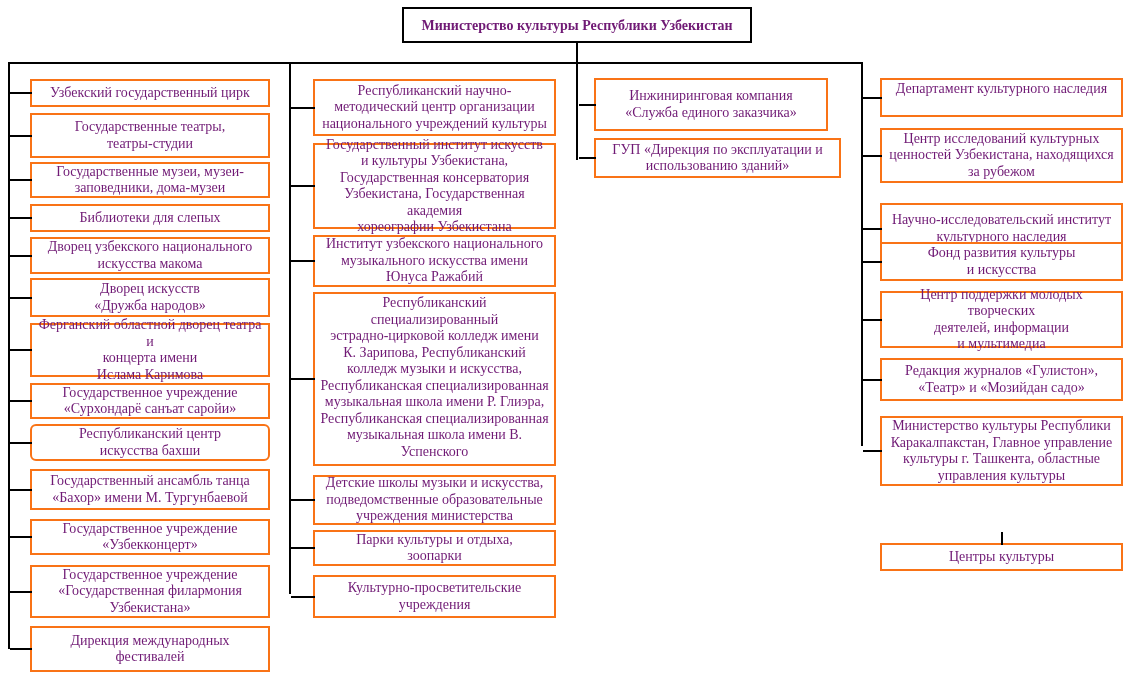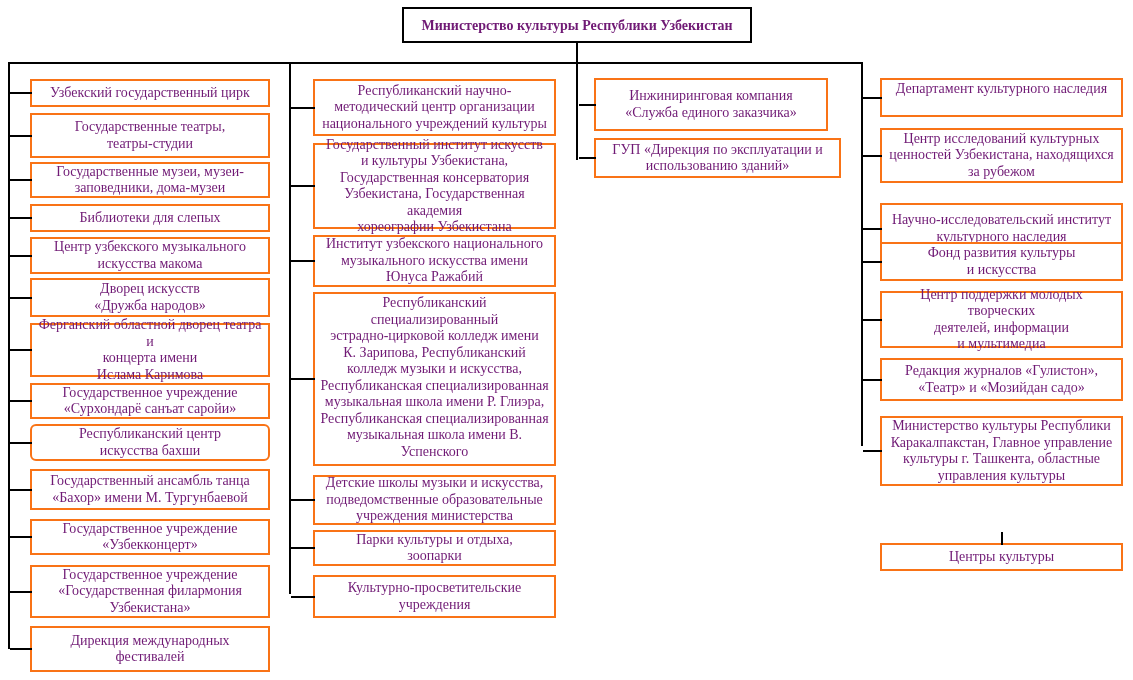--- a/index.html
+++ b/index.html
@@ -50,21 +50,21 @@
   <div class="line" style="left:8px;top:62px;width:2px;height:587px;"></div>
   <div class="line" style="left:289px;top:62px;width:2px;height:532px;"></div>
   <div class="line" style="left:861px;top:62px;width:2px;height:384px;"></div>
 
   <div class="box c1" style="top:79px;height:28px;">Узбекский государственный цирк</div>
   <div class="box c1" style="top:113px;height:45px;">Государственные театры,
 театры-студии</div>
   <div class="box c1" style="top:162px;height:36px;">Государственные музеи, музеи-
 заповедники, дома-музеи</div>
   <div class="box c1" style="top:204px;height:28px;">Библиотеки для слепых</div>
-  <div class="box c1" style="top:237px;height:37px;">Центр узбекского музыкального
+  <div class="box c1" style="top:237px;height:37px;">Дворец узбекского национального
 искусства макома</div>
   <div class="box c1" style="top:278px;height:39px;">Дворец искусств
 «Дружба народов»</div>
   <div class="box c1" style="top:323px;height:54px;">Ферганский областной дворец театра и
 концерта имени
 Ислама Каримова</div>
   <div class="box c1" style="top:383px;height:36px;">Государственное учреждение
 «Сурхондарё санъат саройи»</div>
   <div class="box c1" style="top:424px;height:37px;border-radius:6px;">Республиканский центр
 искусства бахши</div>

